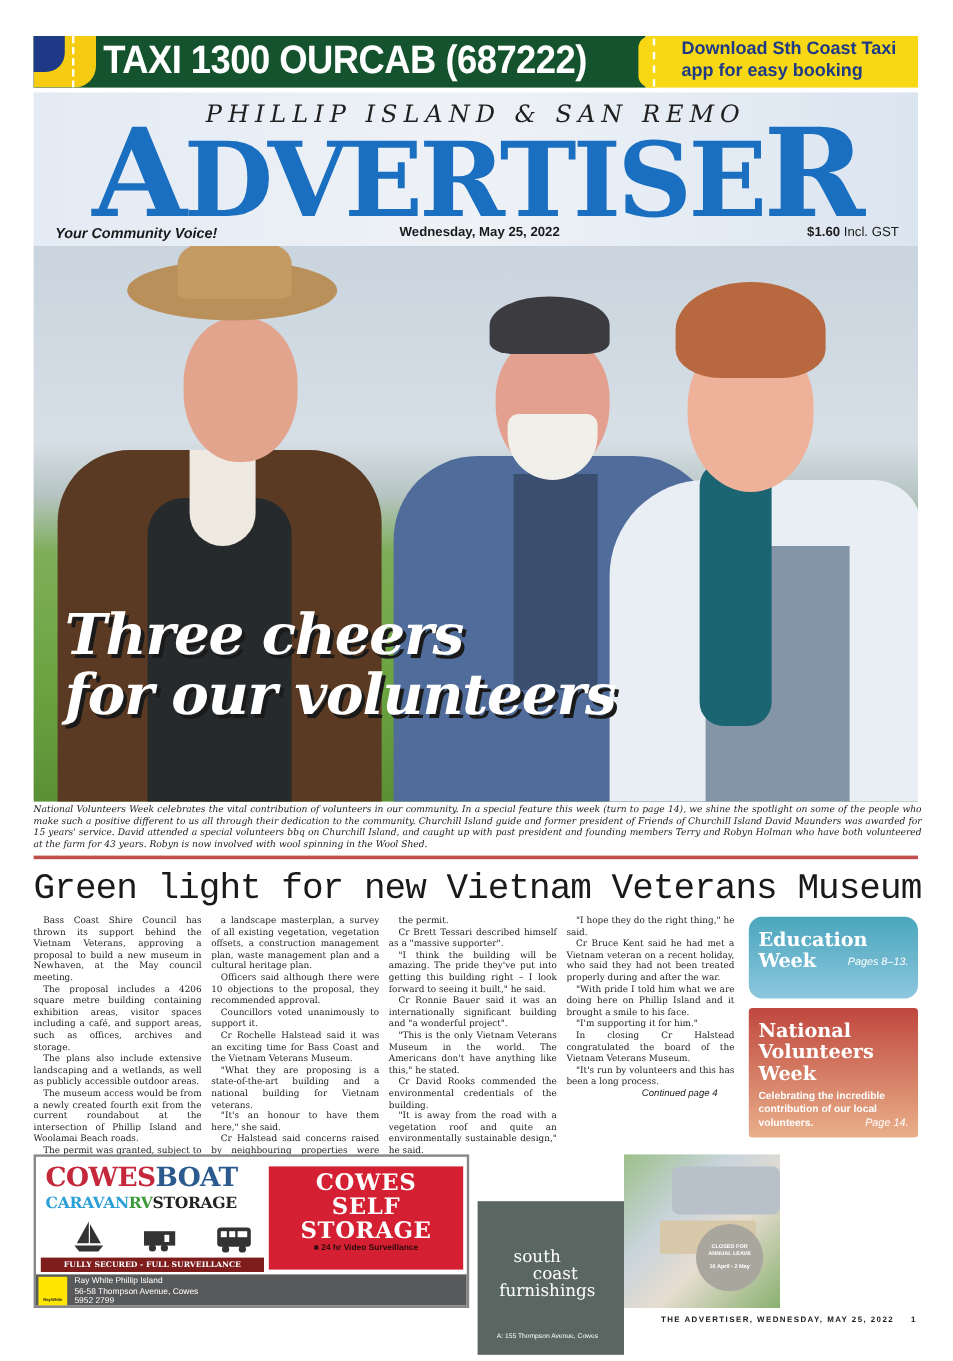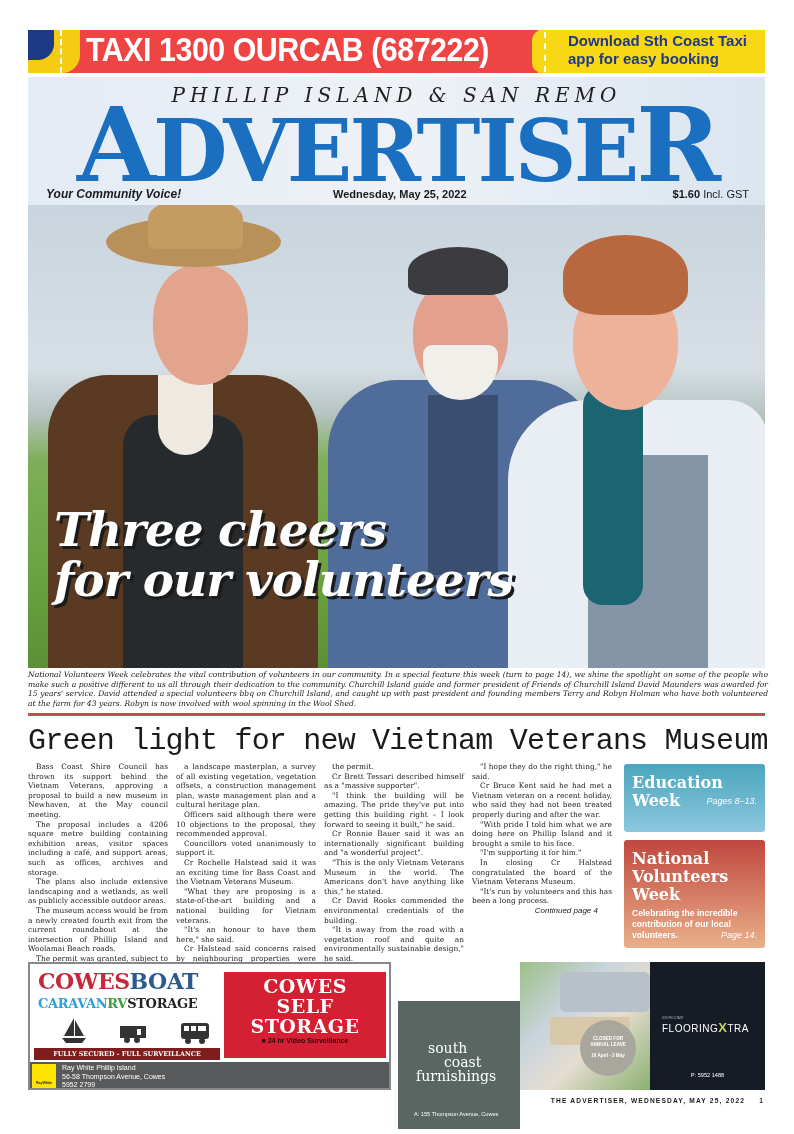--- a/index.html
+++ b/index.html
@@ -1,20 +1,20 @@
 <!DOCTYPE html>
 <html><head>
 <meta charset="utf-8">
 <style>
   * { box-sizing: border-box; margin: 0; padding: 0; }
   body { width: 794px; height: 1134px; background: #ffffff; position: relative; overflow: hidden; font-family: "DejaVu Serif", serif; color: #1a1a1a; }
 
   
   .taxi-bar { position: absolute; left: 28px; top: 30px; width: 737px; height: 43px; display: flex; }
-  .taxi-left { position: relative; width: 510px; height: 100%; background: #ef4444; overflow: hidden; }
+  .taxi-left { position: relative; width: 510px; height: 100%; background: #14532d; overflow: hidden; }
   .taxi-road { position: absolute; left: 0; top: 0; width: 52px; height: 100%; background: #f5cc12; border-radius: 0 0 18px 0; }
   .taxi-road::before { content: ""; position: absolute; left: -8px; top: -4px; width: 34px; height: 34px; background: #1e3a86; border-radius: 0 0 16px 0; }
   .taxi-road::after { content: ""; position: absolute; left: 32px; top: 0; width: 0; height: 100%; border-left: 2px dashed #ffffff; }
   .taxi-text { position: absolute; left: 58px; top: 1px; font-family: "Liberation Sans", sans-serif; font-weight: bold; font-size: 33px; color: #ffffff; letter-spacing: -0.5px; white-space: nowrap; transform: scaleX(0.92); transform-origin: left; }
   .taxi-right { position: relative; flex: 1; height: 100%; background: #f8d814; }
   .taxi-right::before { content: ""; position: absolute; left: -6px; top: 0; width: 14px; height: 100%; background: #f8d814; border-radius: 10px 0 0 10px; }
   .taxi-right::after { content: ""; position: absolute; left: 6px; top: 2px; height: 40px; border-left: 2px dashed #ffffff; }
   .taxi-dl { position: absolute; left: 30px; top: 2px; font-family: "Liberation Sans", sans-serif; font-weight: bold; font-size: 15px; line-height: 18px; color: #1e3a86; }
 
   
@@ -53,21 +53,21 @@
   .rule { position: absolute; left: 28px; top: 713px; width: 737px; height: 3px; background: #c0504d; }
 
   .headline { position: absolute; left: 28px; top: 721px; width: 740px; font-family: Liberation Mono, monospace; font-size: 30px; letter-spacing: -0.8px; color: #1a1a1a; white-space: nowrap; line-height: 40px; }
 
   .cols { position: absolute; left: 28px; top: 762px; width: 585px; display: flex; gap: 8px; }
   .col { width: 140px; font-family: "DejaVu Serif", serif; font-size: 7.4px; line-height: 9.6px; text-align: justify; color: #1a1a1a; }
   .col p { text-indent: 8px; }
   .col .cont { text-align: right; font-style: italic; font-family: "Liberation Sans", sans-serif; font-size: 8px; padding-right: 14px; }
 
   .promo { position: absolute; left: 624px; width: 141px; color: #ffffff; border-radius: 3px; padding: 10px 8px; }
-  .promo-edu { top: 764px; height: 68px; background: linear-gradient(180deg, #4aa6bd 0%, #8dc7de 100%); }
+  .promo-edu { top: 764px; height: 68px; background: linear-gradient(180deg, #4aa6bd 0%, #8dc7de 100%); border-radius: 11px; }
   .promo-vol { top: 840px; height: 108px; background: linear-gradient(180deg, #c0473e 0%, #e9b08a 100%); }
   .promo-title { font-family: "DejaVu Serif", serif; font-weight: bold; font-size: 16px; line-height: 18px; }
   .promo-page { font-family: "Liberation Sans", sans-serif; font-style: italic; font-size: 9px; text-align: right; }
   .promo-desc { font-family: "Liberation Sans", sans-serif; font-weight: bold; font-size: 8.6px; line-height: 11px; margin-top: 4px; }
 
   
   .ad-cowes { position: absolute; left: 28px; top: 962px; width: 363px; height: 128px; border: 2px solid #888; background: #fff; overflow: hidden; }
   .cb-title { position: absolute; left: 8px; top: 4px; font-family: "DejaVu Serif", serif; font-weight: bold; font-size: 22px; letter-spacing: -0.5px; }
   .cb-title .c1 { color: #c4283a; }
   .cb-title .c2 { color: #2a5a8e; }
@@ -263,20 +263,15 @@
   </div>
   <div class="sc-mid">
     <div class="sc-sofa"></div>
     <div class="sc-table"></div>
     <div class="sc-closed">
       <div>CLOSED FOR</div>
       <div>ANNUAL LEAVE</div>
       <div style="margin-top:5px;">16 April - 2 May</div>
     </div>
   </div>
-  <div class="sc-right">
-    <div class="fx-small">SOUTH COAST</div>
-    <div class="fx-logo"><span>FLOORING</span><span class="fx-x">X</span><span>TRA</span></div>
-    <div class="fx-phone">P: 5952 1488</div>
-  </div>
 </div>
 
 <div class="footer"><span>THE ADVERTISER, WEDNESDAY, MAY 25, 2022</span><span class="pg">1</span></div>
 
 </body></html>

